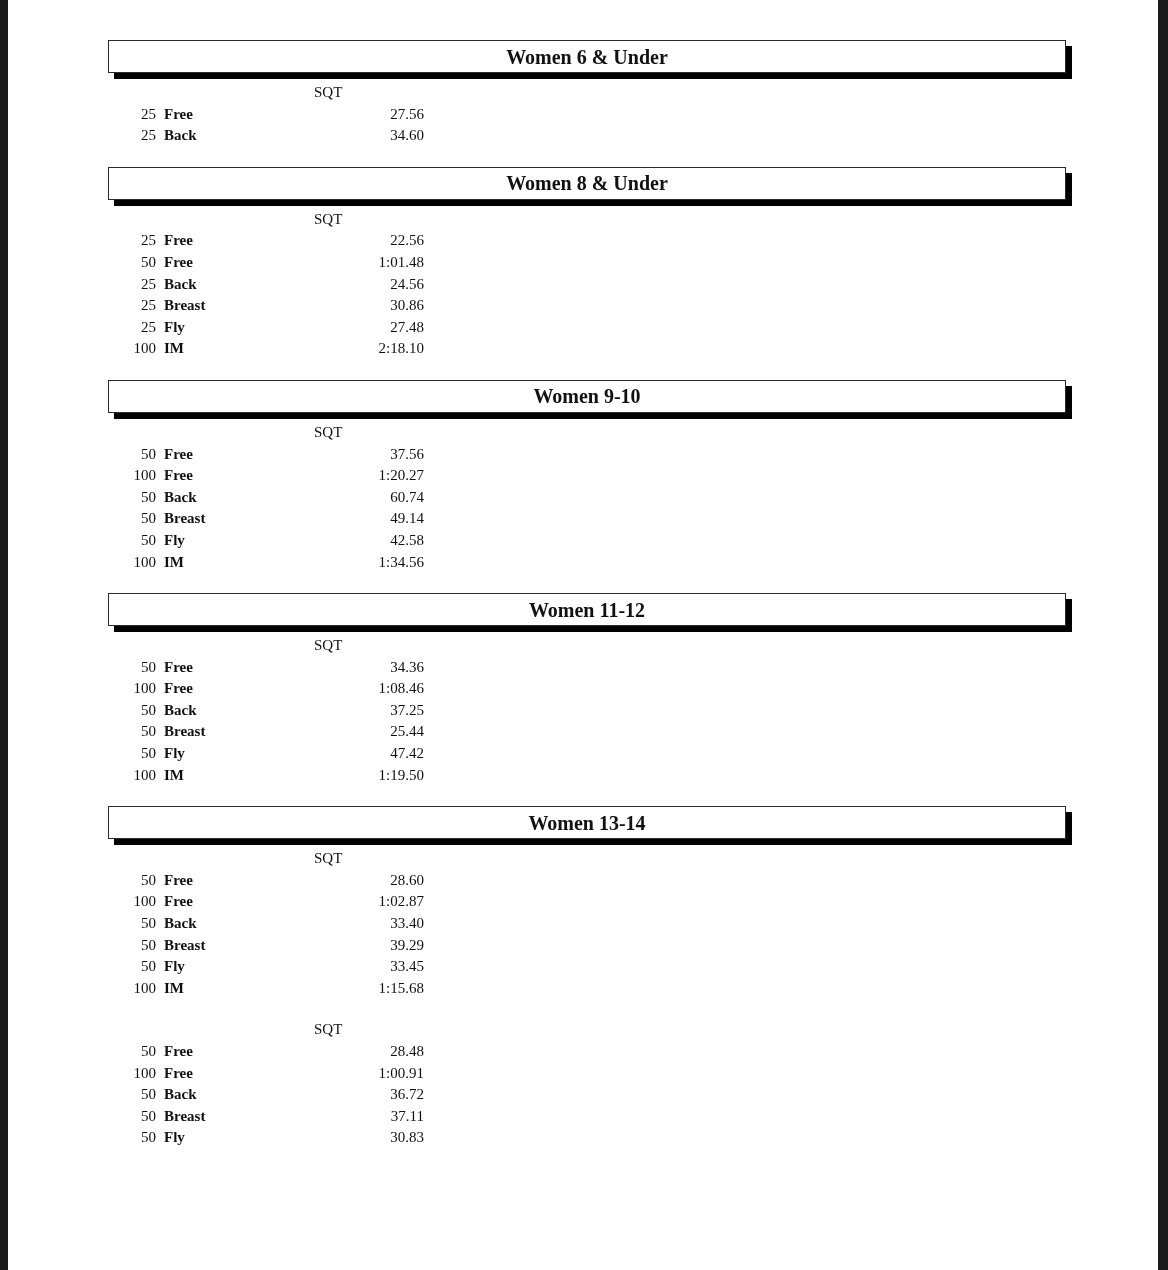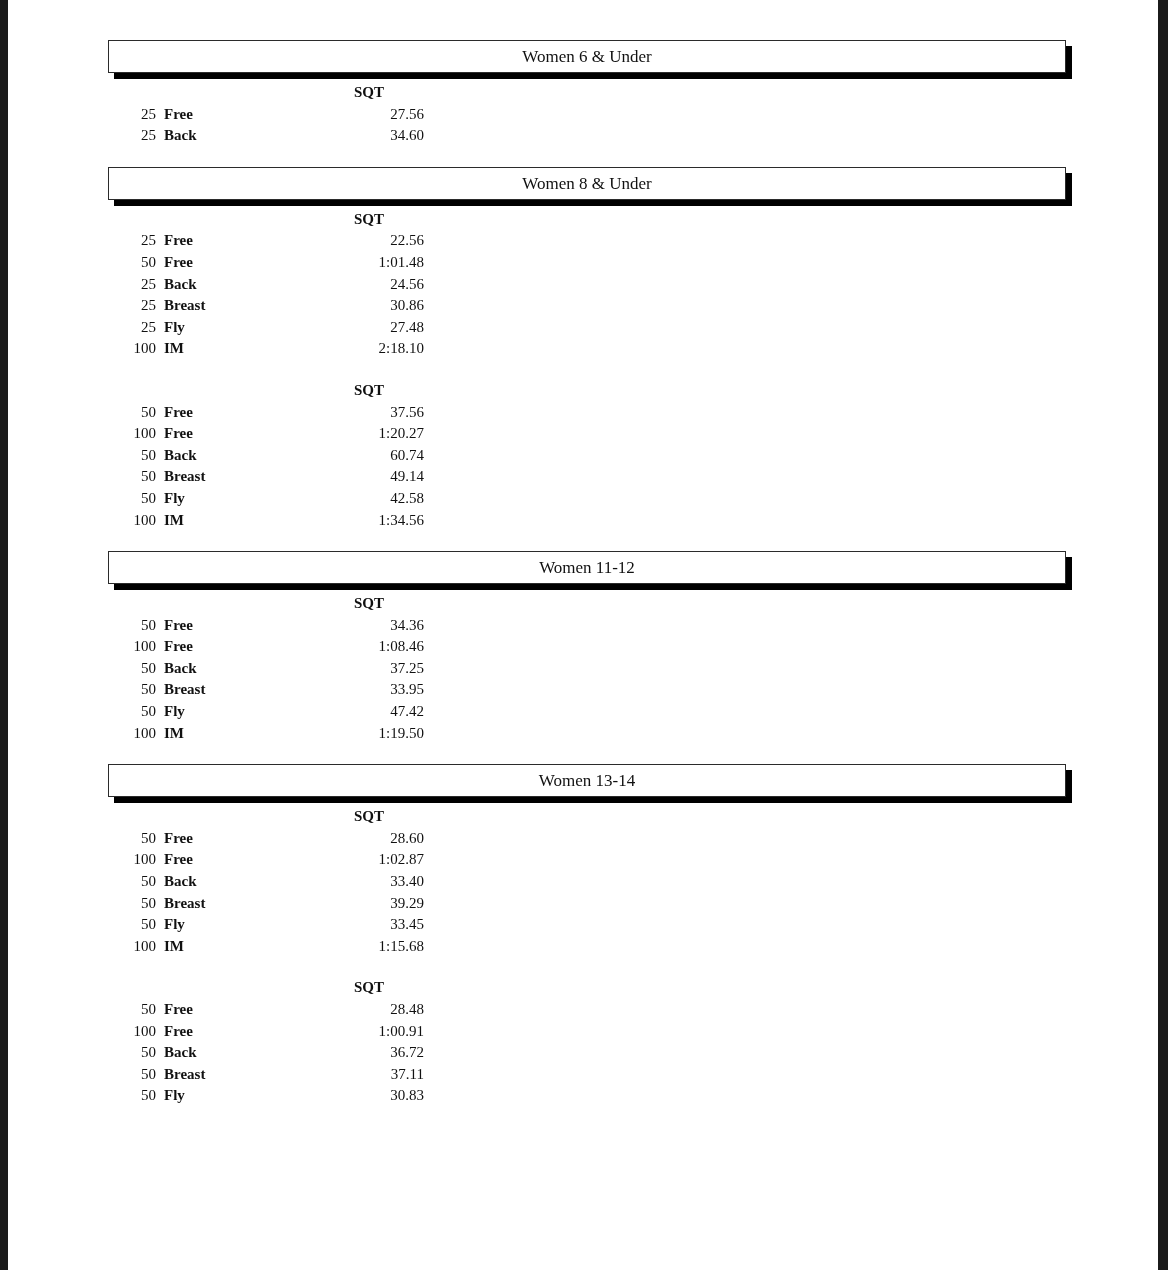--- a/index.html
+++ b/index.html
@@ -50,22 +50,22 @@
     height: 33px;
     background: #ffffff;
     border: 1.5px solid #2b2b2b;
     box-sizing: border-box;
     box-shadow: 6px 6px 0 0 #000000;
     display: flex;
     align-items: center;
     justify-content: center;
   }
   .section-title {
-    font-size: 17px;
-    font-weight: normal;
+    font-size: 20px;
+    font-weight: bold;
     line-height: 1;
     white-space: pre;
   }
 
   
   .event-table {
     border-collapse: collapse;
     margin-left: 100px;
     margin-top: 9px;
   }
@@ -83,23 +83,23 @@
   .col-stroke {
     width: 150px;
     text-align: left;
     font-weight: bold;
   }
   .col-time {
     width: 110px;
     text-align: right;
   }
   .sqt-head {
-    font-weight: bold;
+    font-weight: normal;
     font-size: 15px;
-    text-align: center;
+    text-align: left;
     line-height: 21px;
   }
 
   
   .sec-gap-0 { margin-top: 40px; }
   .sec-gap   { margin-top: 20px; }
 </style>
 </head>
 <body>
 
@@ -173,20 +173,23 @@
             </tr>
             <tr>
               <td class="col-dist">100</td>
               <td class="col-stroke">IM</td>
               <td class="col-time">2:18.10</td>
             </tr>
           </tbody>
         </table>
       </div>
       <div class="section sec-gap">
+        <div class="section-header">
+          <span class="section-title">Women 9-10</span>
+        </div>
         <table class="event-table">
           <thead>
             <tr>
               <th class="col-dist"></th>
               <th class="col-stroke"></th>
               <th class="col-time sqt-head">SQT</th>
             </tr>
           </thead>
           <tbody>
             <tr>
@@ -246,21 +249,21 @@
               <td class="col-time">1:08.46</td>
             </tr>
             <tr>
               <td class="col-dist">50</td>
               <td class="col-stroke">Back</td>
               <td class="col-time">37.25</td>
             </tr>
             <tr>
               <td class="col-dist">50</td>
               <td class="col-stroke">Breast</td>
-              <td class="col-time">33.95</td>
+              <td class="col-time">25.44</td>
             </tr>
             <tr>
               <td class="col-dist">50</td>
               <td class="col-stroke">Fly</td>
               <td class="col-time">47.42</td>
             </tr>
             <tr>
               <td class="col-dist">100</td>
               <td class="col-stroke">IM</td>
               <td class="col-time">1:19.50</td>

